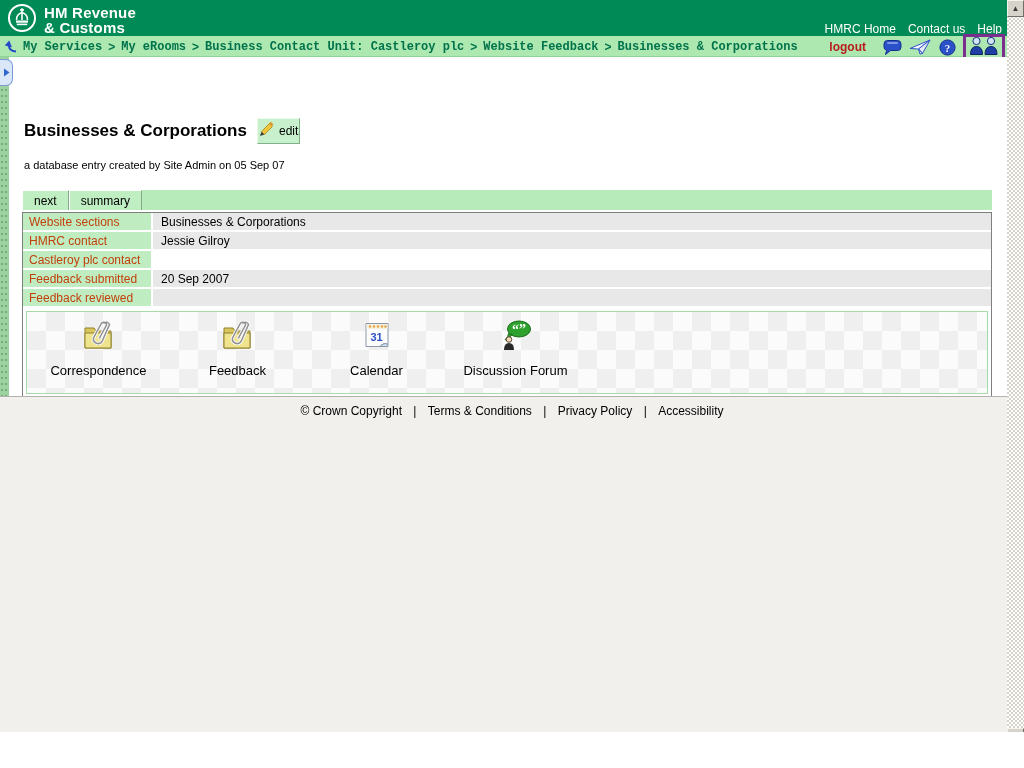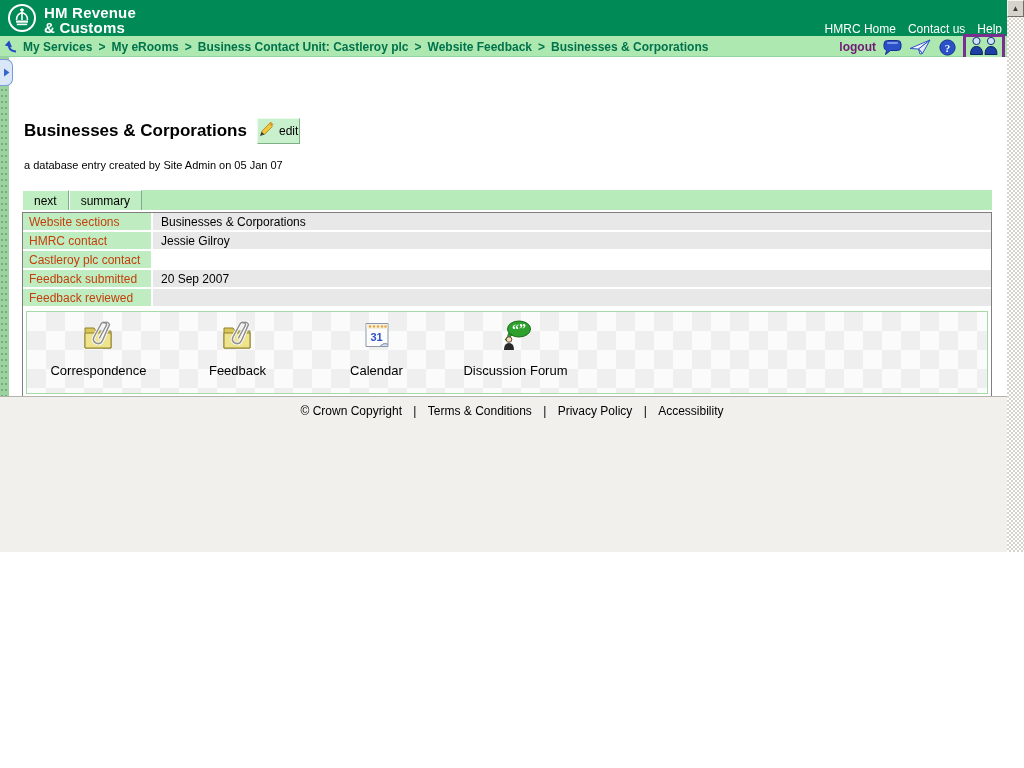--- a/index.html
+++ b/index.html
@@ -1,35 +1,35 @@
 <!DOCTYPE html>
 <html><head>
 <meta charset="utf-8">
 <style>
   * { margin:0; padding:0; box-sizing:border-box; }
   html,body { background:#fff; }
   body { font-family:"Liberation Sans", sans-serif; }
-  .viewport { position:relative; width:1024px; height:552px; overflow:hidden; background:#fff; }
+  .viewport { position:relative; width:1024px; height:732px; overflow:hidden; background:#fff; }
 
   
   .topbar { position:absolute; left:0; top:0; width:1024px; height:36px; background:#008A56; }
   .logo { position:absolute; left:7px; top:3px; display:flex; align-items:center; gap:7px; }
   .logo-text { color:#fff; font-weight:bold; font-size:15px; line-height:15px; letter-spacing:0.2px; }
   .top-links { position:absolute; right:22px; top:0; height:36px; display:flex; align-items:flex-end; gap:12px; }
   .top-link { color:#fff; font-size:12px; cursor:pointer; white-space:nowrap; }
 
   
   .crumbbar { position:absolute; left:0; top:36px; width:1024px; height:21px; background:#ACE8AF;
               border-bottom:1px solid #8fd49a; overflow:visible; }
   .crumb-left { position:absolute; left:4px; top:0; height:21px; display:flex; align-items:center; }
-  .crumb-link { color:#00734C; font-weight:bold; font-size:12px; white-space:nowrap; cursor:pointer; }
+  .crumb-link { color:#00734C; font-weight:bold; font-size:12px; white-space:nowrap; cursor:pointer;font-family:Liberation Mono, monospace; }
   .crumb-sep { color:#00734C; font-weight:bold; font-size:12px; margin:0 6px; }
   .up-icon { margin-right:6px; display:inline-flex; }
   .crumb-right { position:absolute; right:19px; top:-2px; display:flex; align-items:center; gap:7px; }
-  .logout { color:#701a75; font-weight:bold; font-size:12px; cursor:pointer; }
+  .logout { color:#b91c1c; font-weight:bold; font-size:12px; margin-right:10px; cursor:pointer; }
   .crumb-ico { display:inline-flex; cursor:pointer; }
   .members-box { width:42px; height:26px; border:3px solid #7B2E8F; background:#ACE8AF;
                  display:flex; align-items:center; justify-content:center; cursor:pointer; }
 
   
   .page-white { position:absolute; left:0; top:57px; width:1024px; height:339px; background:#fff; }
   .side-strip { position:absolute; left:0; top:0; width:9px; height:339px; background:#9cd2a0;
                 background-image:radial-gradient(#74ac7a 0.8px, transparent 0.9px); background-size:4px 6px; }
   .side-handle { position:absolute; left:0; top:2px; width:13px; height:27px; background:#D9E7F9;
                  border:1px solid #7A9AD6; border-left:none; border-radius:0 7px 7px 0;
@@ -198,21 +198,21 @@
           <svg width="15" height="15" viewBox="0 0 15 15">
             <polygon points="1,14 2.6,9.4 5.6,12.4" fill="#3C3C3C"></polygon>
             <polygon points="2.6,9.4 10.4,1.6 13.4,4.6 5.6,12.4" fill="#F0C63C" stroke="#A8861E" stroke-width="0.8"></polygon>
             <rect x="10.2" y="0.6" width="4" height="2.6" transform="rotate(45 12.2 1.9)" fill="#D89A30"></rect>
           </svg>
         </span>
         <span>edit</span>
       </button>
     </div>
 
-    <div class="byline">a database entry created by Site Admin on 05 Jan 07</div>
+    <div class="byline">a database entry created by Site Admin on 05 Sep 07</div>
 
     <div class="tabstrip">
       <div class="tab">next</div>
       <div class="tab">summary</div>
     </div>
 
     <div class="entry-table">
       <div class="t-row">
         <div class="t-label">Website sections</div>
         <div class="t-value">Businesses &amp; Corporations</div>

